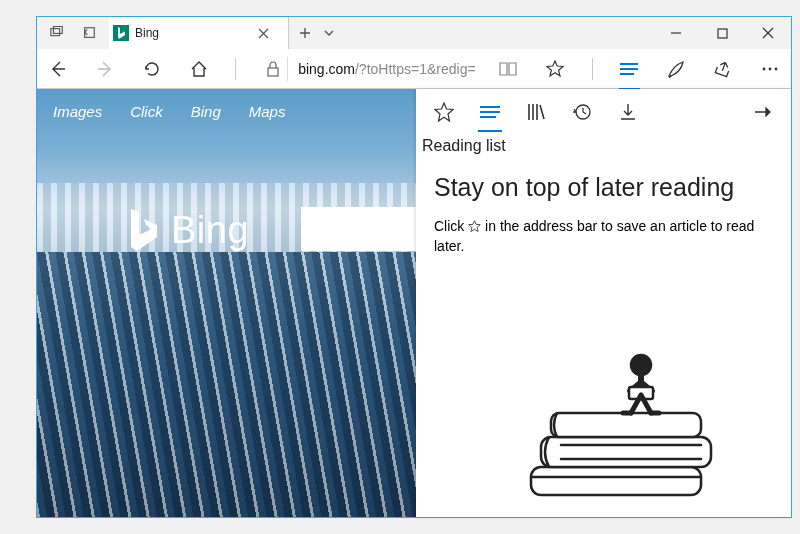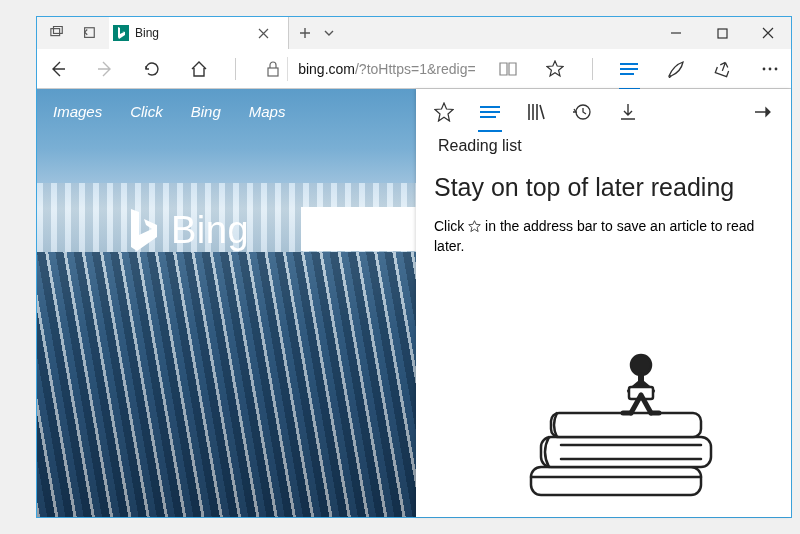--- a/index.html
+++ b/index.html
@@ -41,21 +41,21 @@
 .bing-logo { position: absolute; top: 118px; left: 88px; display: flex; align-items: center; gap: 10px; color: #fff; }
 .bing-logo svg { display: block; }
 .bing-word { font-size: 38px; font-weight: 400; letter-spacing: 0.5px; }
 .search-box { position: absolute; top: 118px; left: 264px; width: 200px; height: 44px; background: #fff; }
 .hub { position: absolute; top: 0; right: 0; width: 375px; bottom: 0; background: #fff; box-shadow: -1px 0 3px rgba(0,0,0,0.15); display: flex; flex-direction: column; }
 .hub-tabs { height: 46px; display: flex; align-items: center; padding: 0 8px; gap: 6px; }
 .hub-tab { width: 40px; height: 40px; display: flex; align-items: center; justify-content: center; color: #333; position: relative; }
 .hub-tab.active { color: #0078d7; }
 .hub-tab.active::after { content: ""; position: absolute; bottom: 0; left: 8px; right: 8px; height: 2px; background: #0078d7; }
 .hub-pin { margin-left: auto; }
-.hub-head { font-size: 16px; color: #222; padding: 2px 22px 10px; }
+.hub-head { font-size: 16px; color: #222; padding: 2px 6px 10px; }
 .hub-body { padding: 8px 18px; }
 .hub-title { font-size: 25px; font-weight: 300; color: #222; margin-bottom: 14px; }
 .hub-desc { font-size: 14px; color: #000000; line-height: 1.45; }
 .illus { position: absolute; bottom: 10px; right: 40px; width: 260px; }
 svg { display: block; }
 </style>
 </head>
 <body>
 
 <div class="window">

